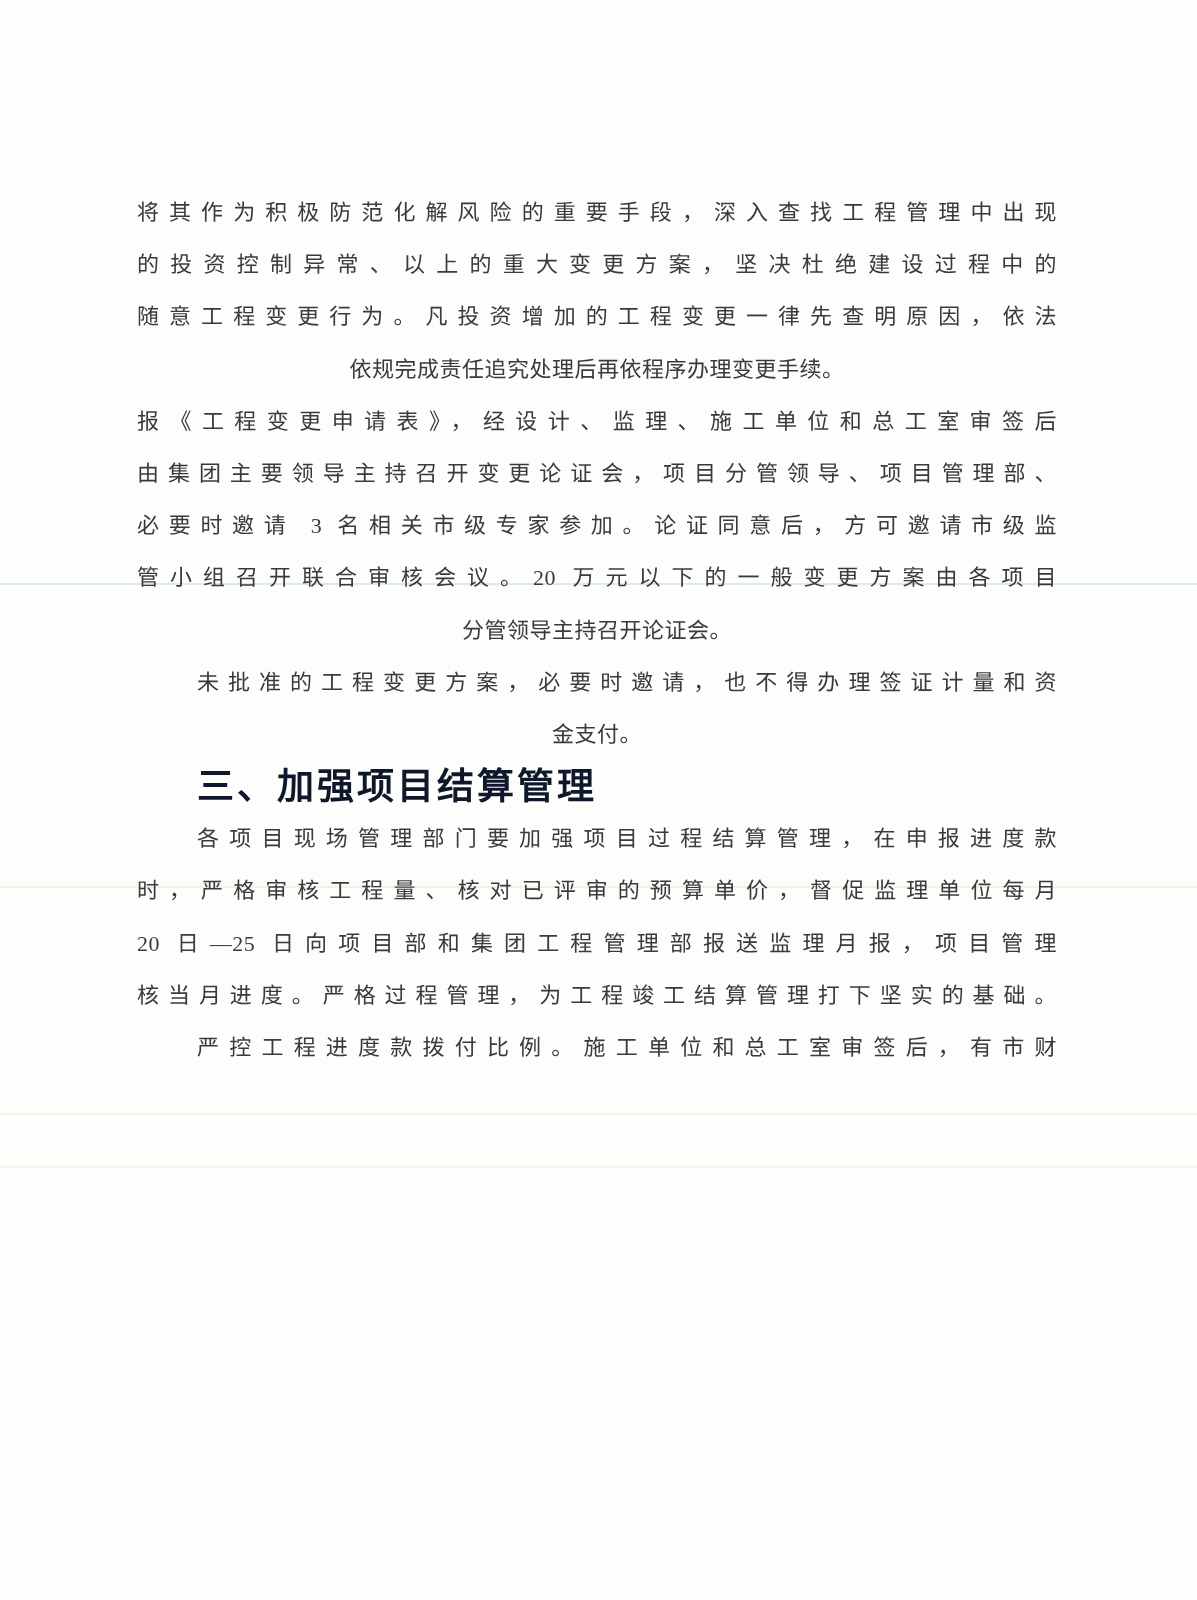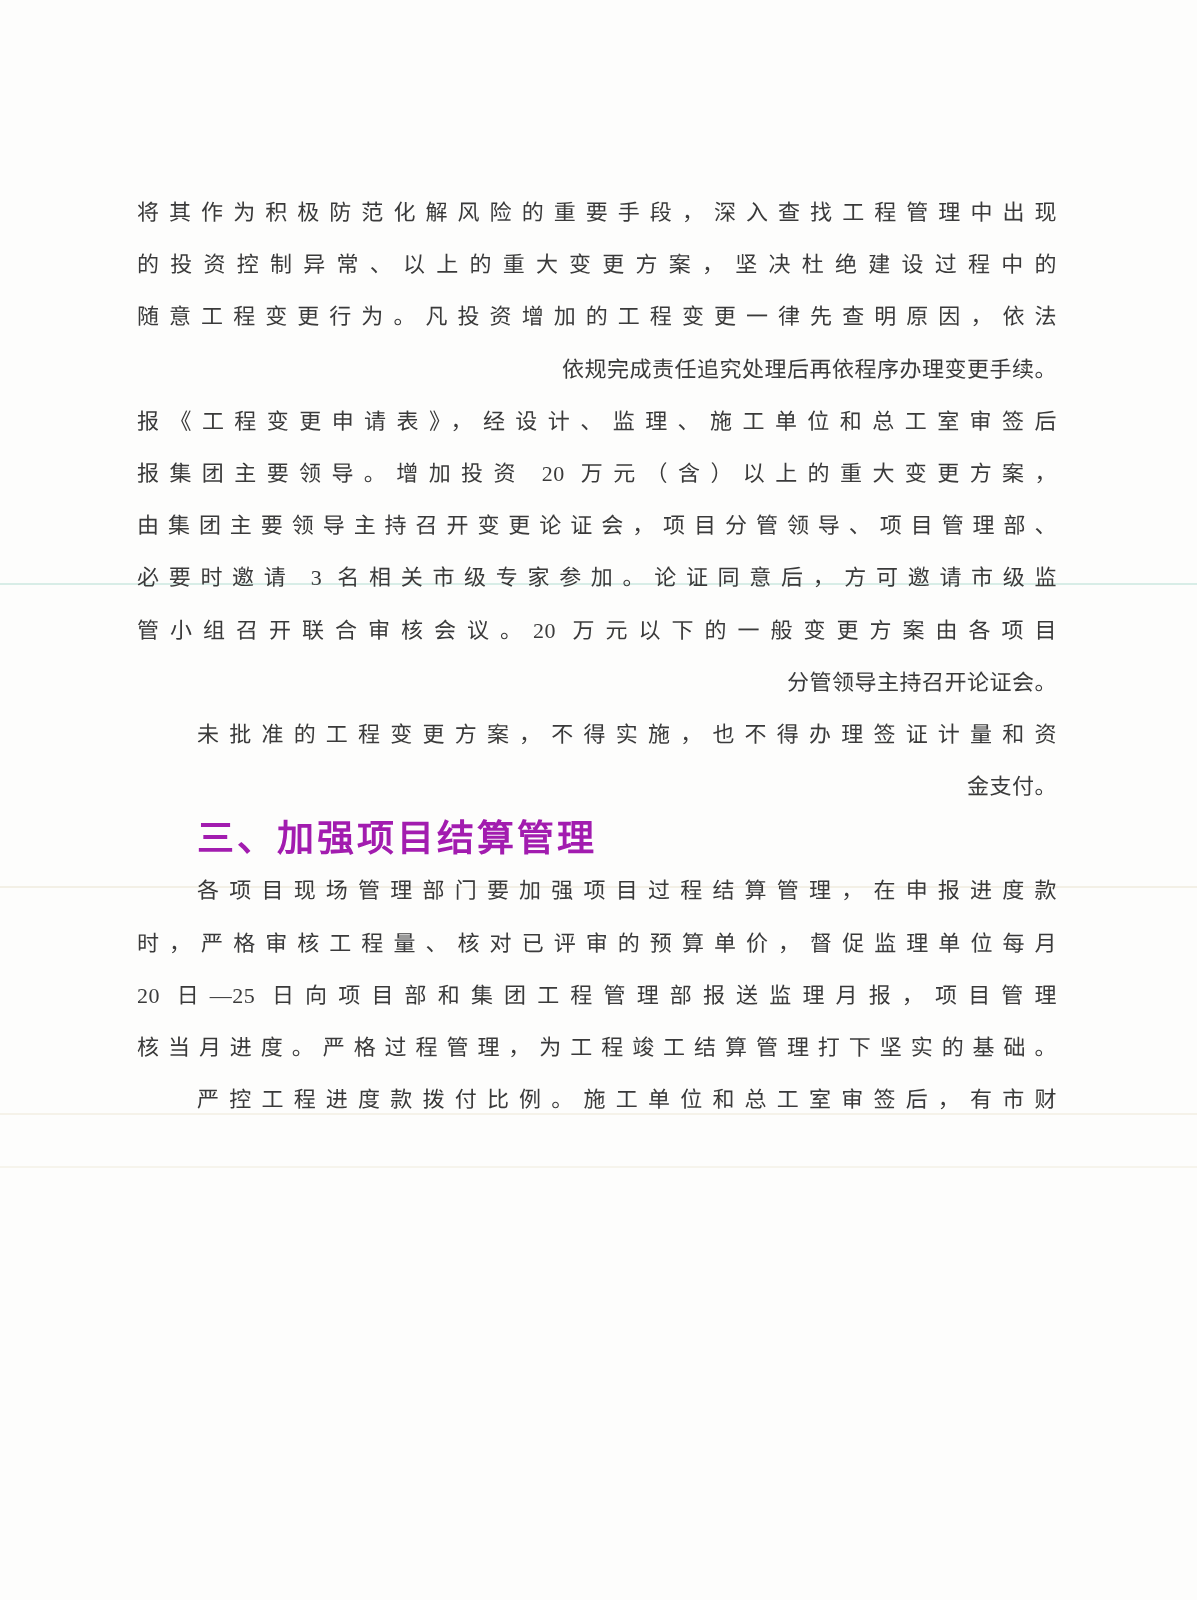--- a/index.html
+++ b/index.html
@@ -42,57 +42,56 @@
     white-space: nowrap;
     letter-spacing: 0.5px;
   }
   .line.just {
     white-space: normal;
     text-align: justify;
     text-align-last: justify;
     text-justify: inter-character;
   }
   .line.left {
-    text-align: right;
+    text-align: center;
   }
   .line.indent {
     text-indent: 60px;
   }
   .line.heading {
     font-family: "Liberation Sans", sans-serif;
     font-weight: bold;
     font-size: 37px;
     letter-spacing: 3px;
-    color: #a21caf;
+    color: #0f172a;
     text-align: left;
     white-space: nowrap;
   }
 </style>
 </head>
 <body>
 
 <div class="page">
 
   <div class="artifact a1"></div>
   <div class="artifact a2"></div>
   <div class="artifact a3"></div>
   <div class="artifact a4"></div>
 
   <div class="textblock">
     <div class="line just">将其作为积极防范化解风险的重要手段，深入查找工程管理中出现</div>
     <div class="line just">的投资控制异常、以上的重大变更方案，坚决杜绝建设过程中的</div>
     <div class="line just">随意工程变更行为。凡投资增加的工程变更一律先查明原因，依法</div>
     <div class="line left">依规完成责任追究处理后再依程序办理变更手续。</div>
     <div class="line just">报《工程变更申请表》，经设计、监理、施工单位和总工室审签后</div>
-    <div class="line just">报集团主要领导。增加投资 20 万元（含）以上的重大变更方案，</div>
     <div class="line just">由集团主要领导主持召开变更论证会，项目分管领导、项目管理部、</div>
     <div class="line just">必要时邀请 3 名相关市级专家参加。论证同意后，方可邀请市级监</div>
     <div class="line just">管小组召开联合审核会议。20 万元以下的一般变更方案由各项目</div>
     <div class="line left">分管领导主持召开论证会。</div>
-    <div class="line just indent">未批准的工程变更方案，不得实施，也不得办理签证计量和资</div>
+    <div class="line just indent">未批准的工程变更方案，必要时邀请，也不得办理签证计量和资</div>
     <div class="line left">金支付。</div>
     <div class="line heading indent">三、加强项目结算管理</div>
     <div class="line just indent">各项目现场管理部门要加强项目过程结算管理，在申报进度款</div>
     <div class="line just">时，严格审核工程量、核对已评审的预算单价，督促监理单位每月</div>
     <div class="line just">20 日—25 日向项目部和集团工程管理部报送监理月报，项目管理</div>
     <div class="line just">核当月进度。严格过程管理，为工程竣工结算管理打下坚实的基础。</div>
     <div class="line just indent">严控工程进度款拨付比例。施工单位和总工室审签后，有市财</div>
   </div>
 
 </div>

